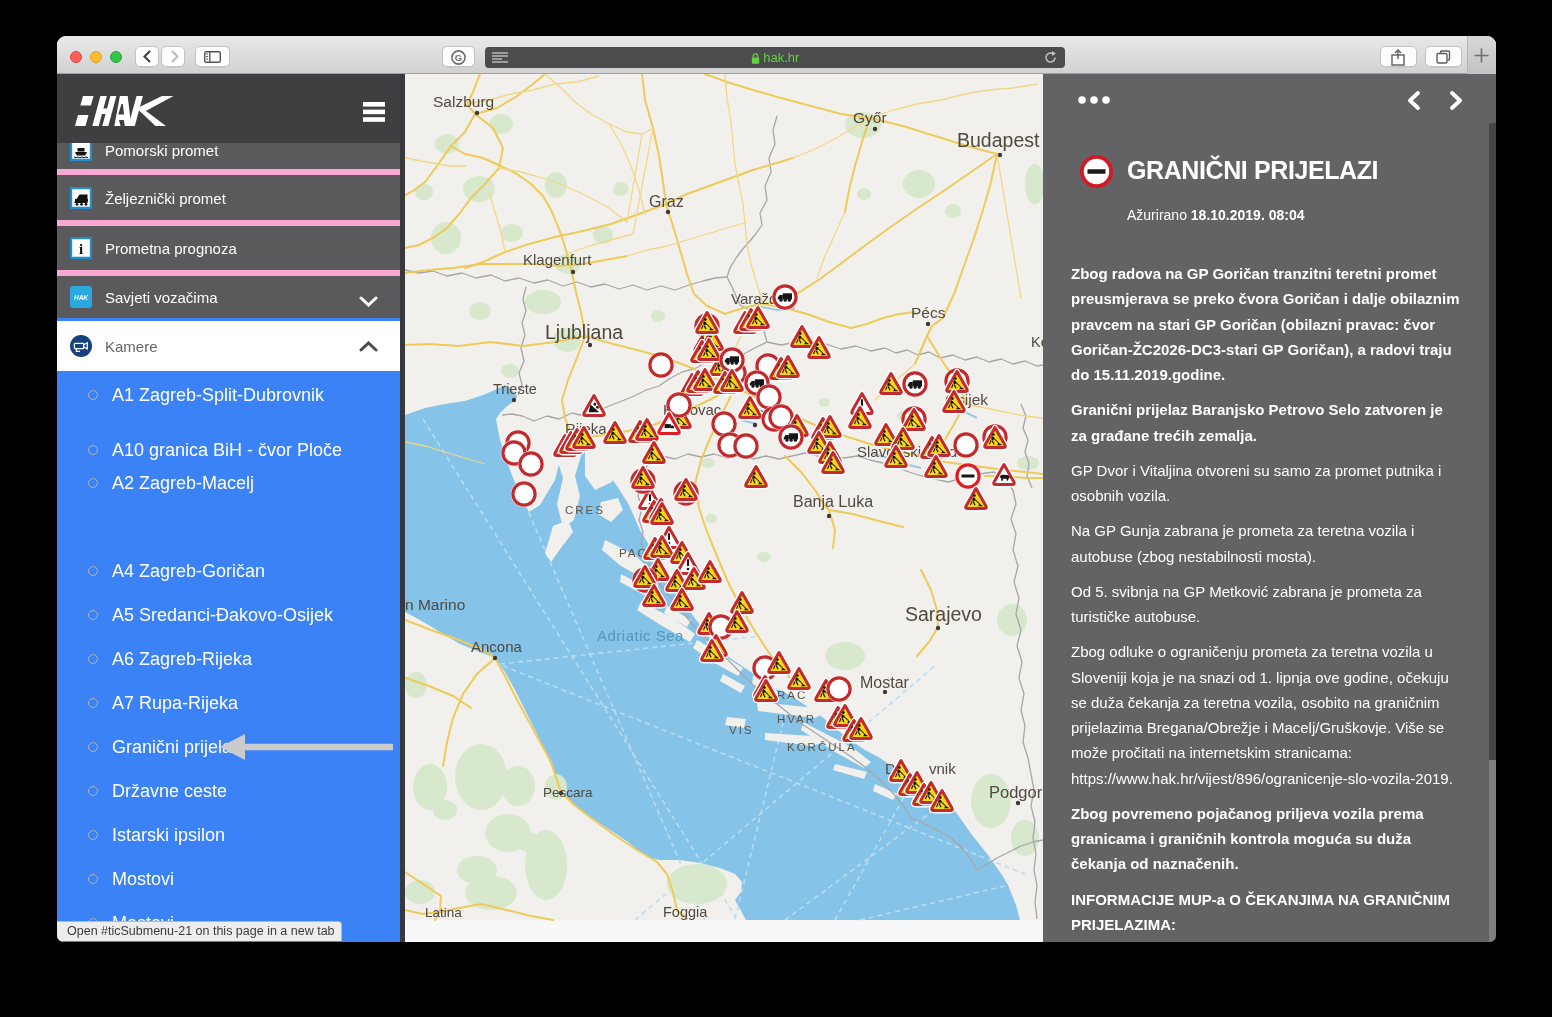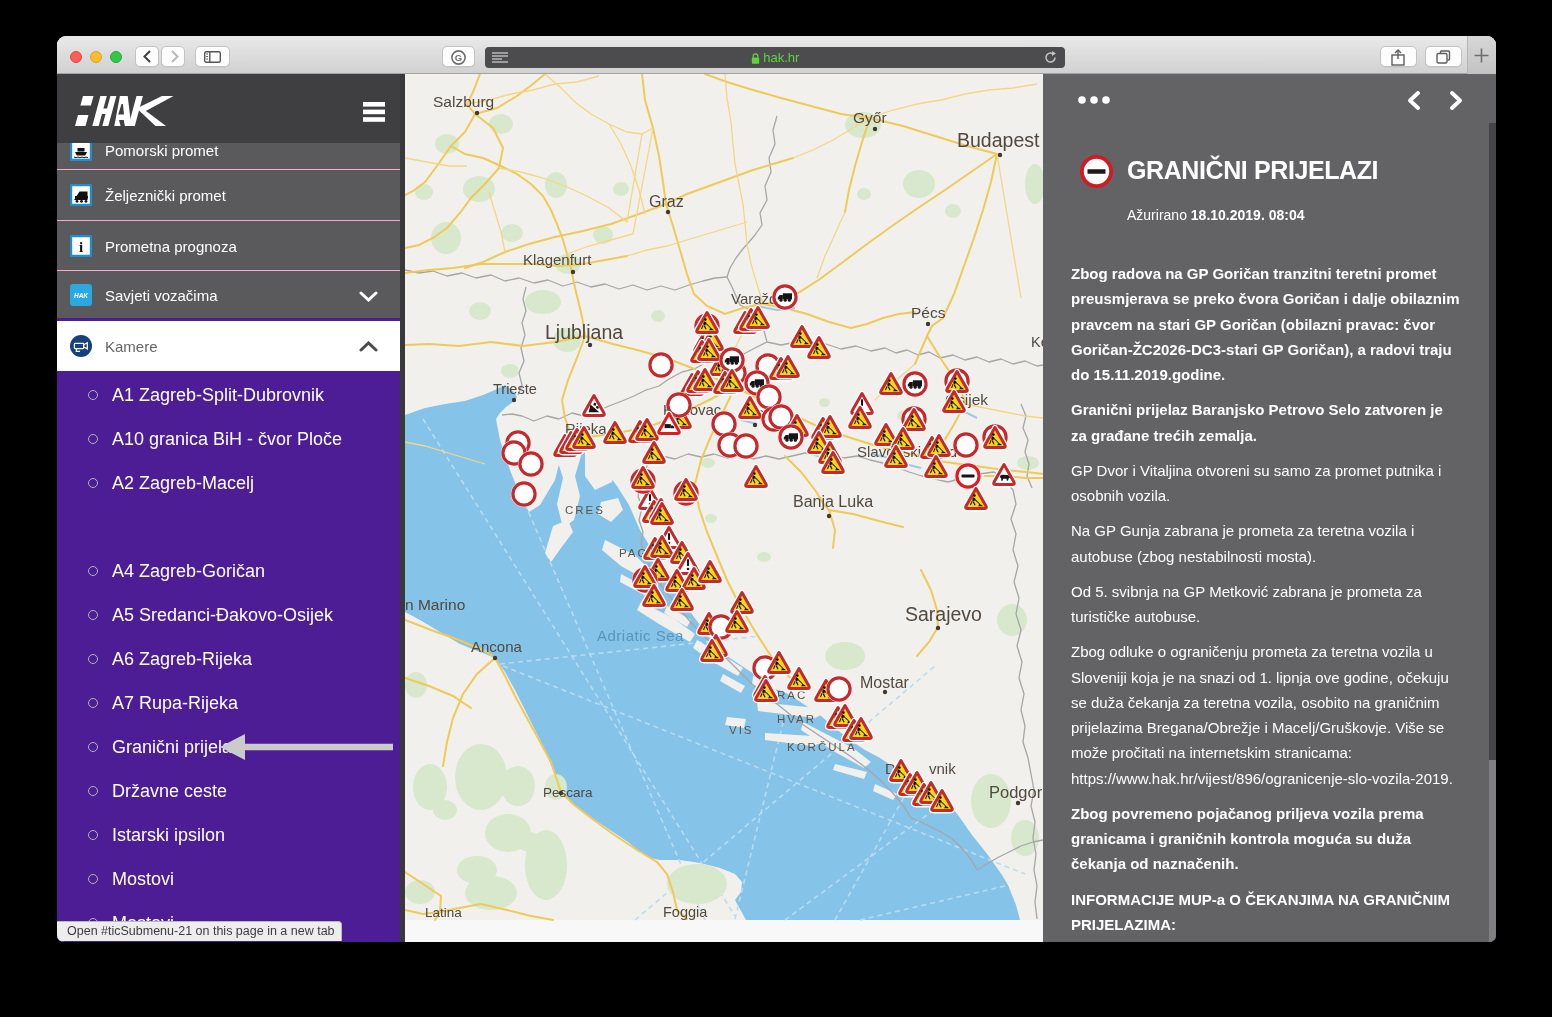--- a/index.html
+++ b/index.html
@@ -11,24 +11,24 @@
   .toolbar { position:absolute; left:0; top:0; width:100%; height:38px;
     background:linear-gradient(#e9e9e9,#d2d1d1); border-bottom:1px solid #a2a2a2; }
   .tl { position:absolute; top:14.5px; width:12px; height:12px; border-radius:50%; }
   .btn { position:absolute; top:10px; height:21px; background:#fdfdfd;
     border:1px solid #c3c3c3; border-radius:5px; box-shadow:0 0.5px 0.5px rgba(0,0,0,.08); }
   .urlbar { position:absolute; left:428px; top:10.5px; width:580px; height:21px;
     background:#4c4c4e; border-radius:4px; }
   .urltext { position:absolute; width:100%; text-align:center; top:3.5px;
     font-size:13px; color:#61d242; }
   .sidebar { position:absolute; left:0; top:38px; width:343px; bottom:0;
-    background:#4c1d95; }
+    background:#3b82f6; }
   .side-head { position:absolute; left:0; top:0; width:100%; height:68.5px; background:#3f3f42; z-index:5; }
   .menurow { position:absolute; left:0; width:100%; background:#5a5a5d;
-    border-top:1px solid #f9a8d4; color:#fff; font-size:15px; }
+    border-top:6px solid #f9a8d4; color:#fff; font-size:15px; }
   .menurow .mtxt { position:absolute; left:48px; top:50%; transform:translateY(-50%); }
   .mico { position:absolute; left:13px; top:50%; transform:translateY(-50%);
     width:22px; height:22px; }
   .subrow { position:absolute; left:0; width:100%; height:44px; color:#fff; font-size:18px; }
   .subrow .stxt { position:absolute; left:55px; top:50%; transform:translateY(-50%); }
   .radio { position:absolute; left:30.5px; top:50%; margin-top:-5px; width:10px; height:10px;
     border:1.4px solid #b2b2b2; border-radius:50%; }
   .edgestrip { position:absolute; left:343px; top:38px; width:5px; bottom:0; background:#39393b; }
   .tooltip { position:absolute; left:0px; bottom:1px; width:285px; height:20px;
     background:#ededed; border:1px solid #b9b9b9; border-left:none; border-bottom:none;
@@ -178,21 +178,21 @@
         </svg>
       <div class="mtxt">Kamere</div>
       <svg class="abs" style="right:22px; top:20px;" width="19" height="11" viewBox="0 0 19 11">
           <path d="M2,9 L9.5,2 L17,9" fill="none" stroke="#4a4a4c" stroke-width="3" stroke-linecap="round"></path>
         </svg>
     </div>
     <div class="subrow" style="top:299px;">
         <div class="radio"></div>
         <div class="stxt">A1 Zagreb-Split-Dubrovnik</div>
       </div>
-    <div class="subrow" style="top:343px;">
+    <div class="subrow" style="top:354px;">
         <div class="radio"></div>
         <div class="stxt">A10 granica BiH - čvor Ploče</div>
       </div>
     <div class="subrow" style="top:387px;">
         <div class="radio"></div>
         <div class="stxt">A2 Zagreb-Macelj</div>
       </div>
     <div class="subrow" style="top:475px;">
         <div class="radio"></div>
         <div class="stxt">A4 Zagreb-Goričan</div>

